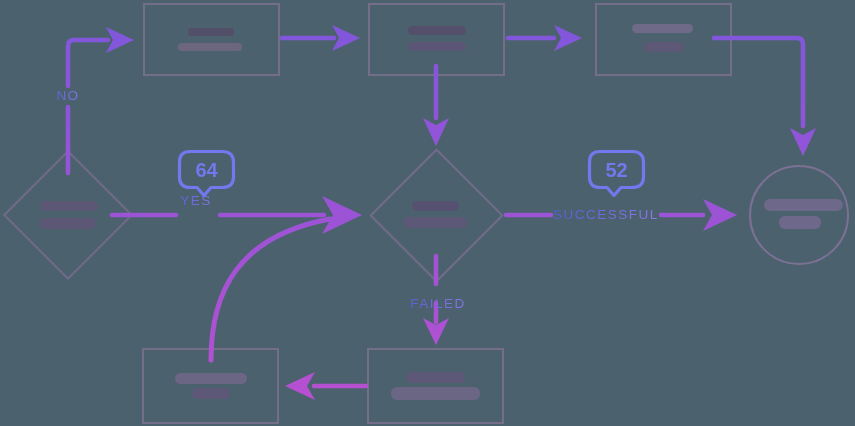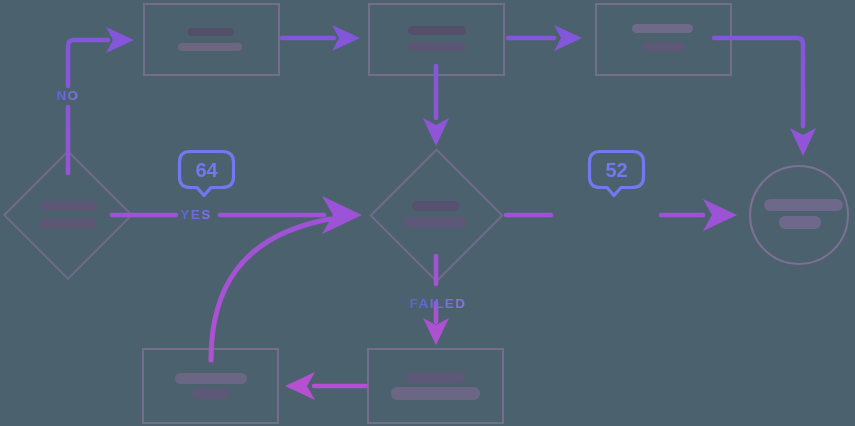--- a/index.html
+++ b/index.html
@@ -29,21 +29,21 @@
     border-radius:50%;
     box-sizing:border-box;
   }
   .bar{
     position:absolute;
     border-radius:6px;
   }
   .flow-label{
     position:absolute;
     font-size:13.5px;
-    font-weight:bold;
+    font-weight:normal;
     letter-spacing:1.5px;
     text-align:center;
     color:#5c64da;
     white-space:nowrap;
   }
   @supports (-webkit-background-clip: text) {
     .flow-label{
       background:linear-gradient(90deg,#4f5ed2,#9279e8);
       -webkit-background-clip:text;
       background-clip:text;
@@ -172,22 +172,23 @@
       <path class="h" d="M436,345 L423,318 L436,325 L449,318 Z"></path>
     </g>
 
     <g>
       <path class="l" d="M366,386 L314,386"></path>
       <path class="h" d="M285,386 L315,372 L307,386 L315,400 Z"></path>
     </g>
   </svg>
 
   <div class="flow-label" style="left:48px;top:88px;width:40px;">NO</div>
-  <div class="flow-label" style="left:172px;top:207px;width:48px;">YES</div>
+  <div class="flow-label" style="left:172px;top:193px;width:48px;">YES</div>
   <div class="flow-label" style="left:398px;top:296px;width:80px;">FAILED</div>
+  <div class="flow-label" style="left:548px;top:207px;width:116px;">SUCCESSFUL</div>
 
   <svg class="badge" style="left:176px;top:149px;" viewBox="0 0 62 52">
     <path d="M14,2.5 H46 Q57.5,2.5 57.5,13 V28 Q57.5,38.5 46,38.5 H35 L28,46.5 L21,38.5 H14 Q3.5,38.5 3.5,28 V13 Q3.5,2.5 14,2.5 Z" fill="none" stroke="#7378ee" stroke-width="3.2" stroke-linejoin="round"></path>
     <text x="30.5" y="27.5" text-anchor="middle">64</text>
   </svg>
 
   <svg class="badge" style="left:586px;top:149px;" viewBox="0 0 62 52">
     <path d="M14,2.5 H46 Q57.5,2.5 57.5,13 V28 Q57.5,38.5 46,38.5 H35 L28,46.5 L21,38.5 H14 Q3.5,38.5 3.5,28 V13 Q3.5,2.5 14,2.5 Z" fill="none" stroke="#7378ee" stroke-width="3.2" stroke-linejoin="round"></path>
     <text x="30.5" y="27.5" text-anchor="middle">52</text>
   </svg>

